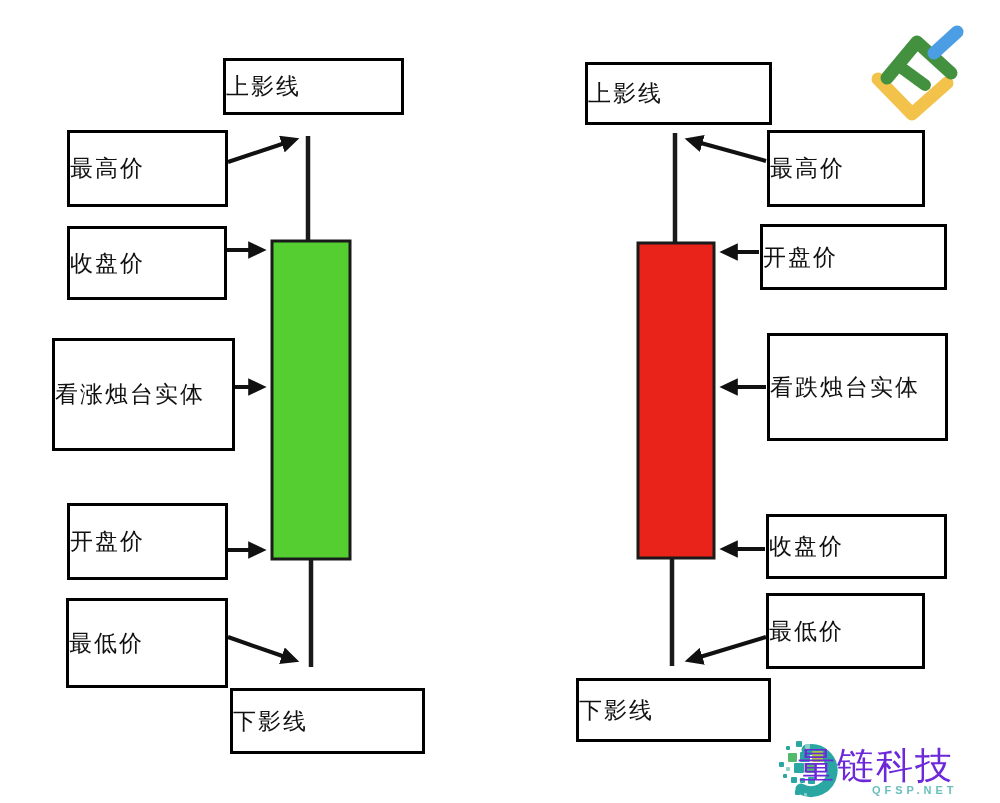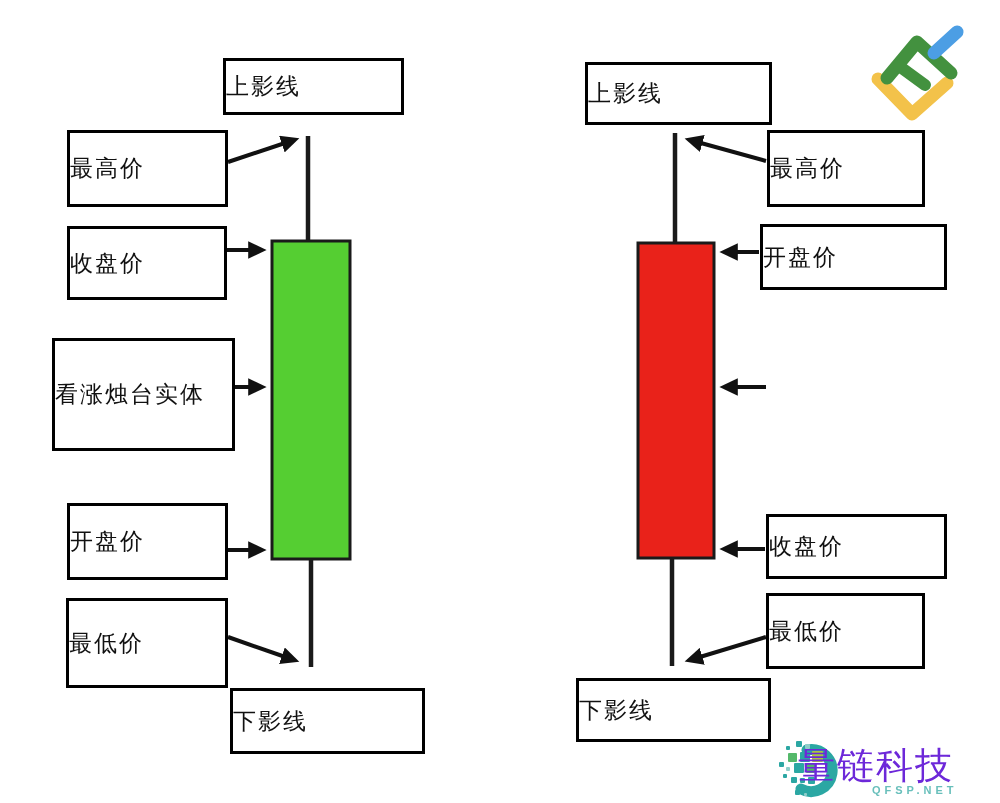--- a/index.html
+++ b/index.html
@@ -79,20 +79,23 @@
 
   <div class="label-box" style="left:585px;top:62px;width:187px;height:63px;">
     <span>上影线</span>
   </div>
   <div class="label-box" style="left:767px;top:130px;width:158px;height:77px;">
     <span>最高价</span>
   </div>
   <div class="label-box" style="left:760px;top:224px;width:187px;height:66px;">
     <span>开盘价</span>
   </div>
+  <div class="label-box" style="left:767px;top:333px;width:181px;height:108px;">
+    <span>看跌烛台实体</span>
+  </div>
   <div class="label-box" style="left:766px;top:514px;width:181px;height:65px;">
     <span>收盘价</span>
   </div>
   <div class="label-box" style="left:766px;top:593px;width:159px;height:76px;">
     <span>最低价</span>
   </div>
   <div class="label-box" style="left:576px;top:678px;width:195px;height:64px;">
     <span>下影线</span>
   </div>
 

